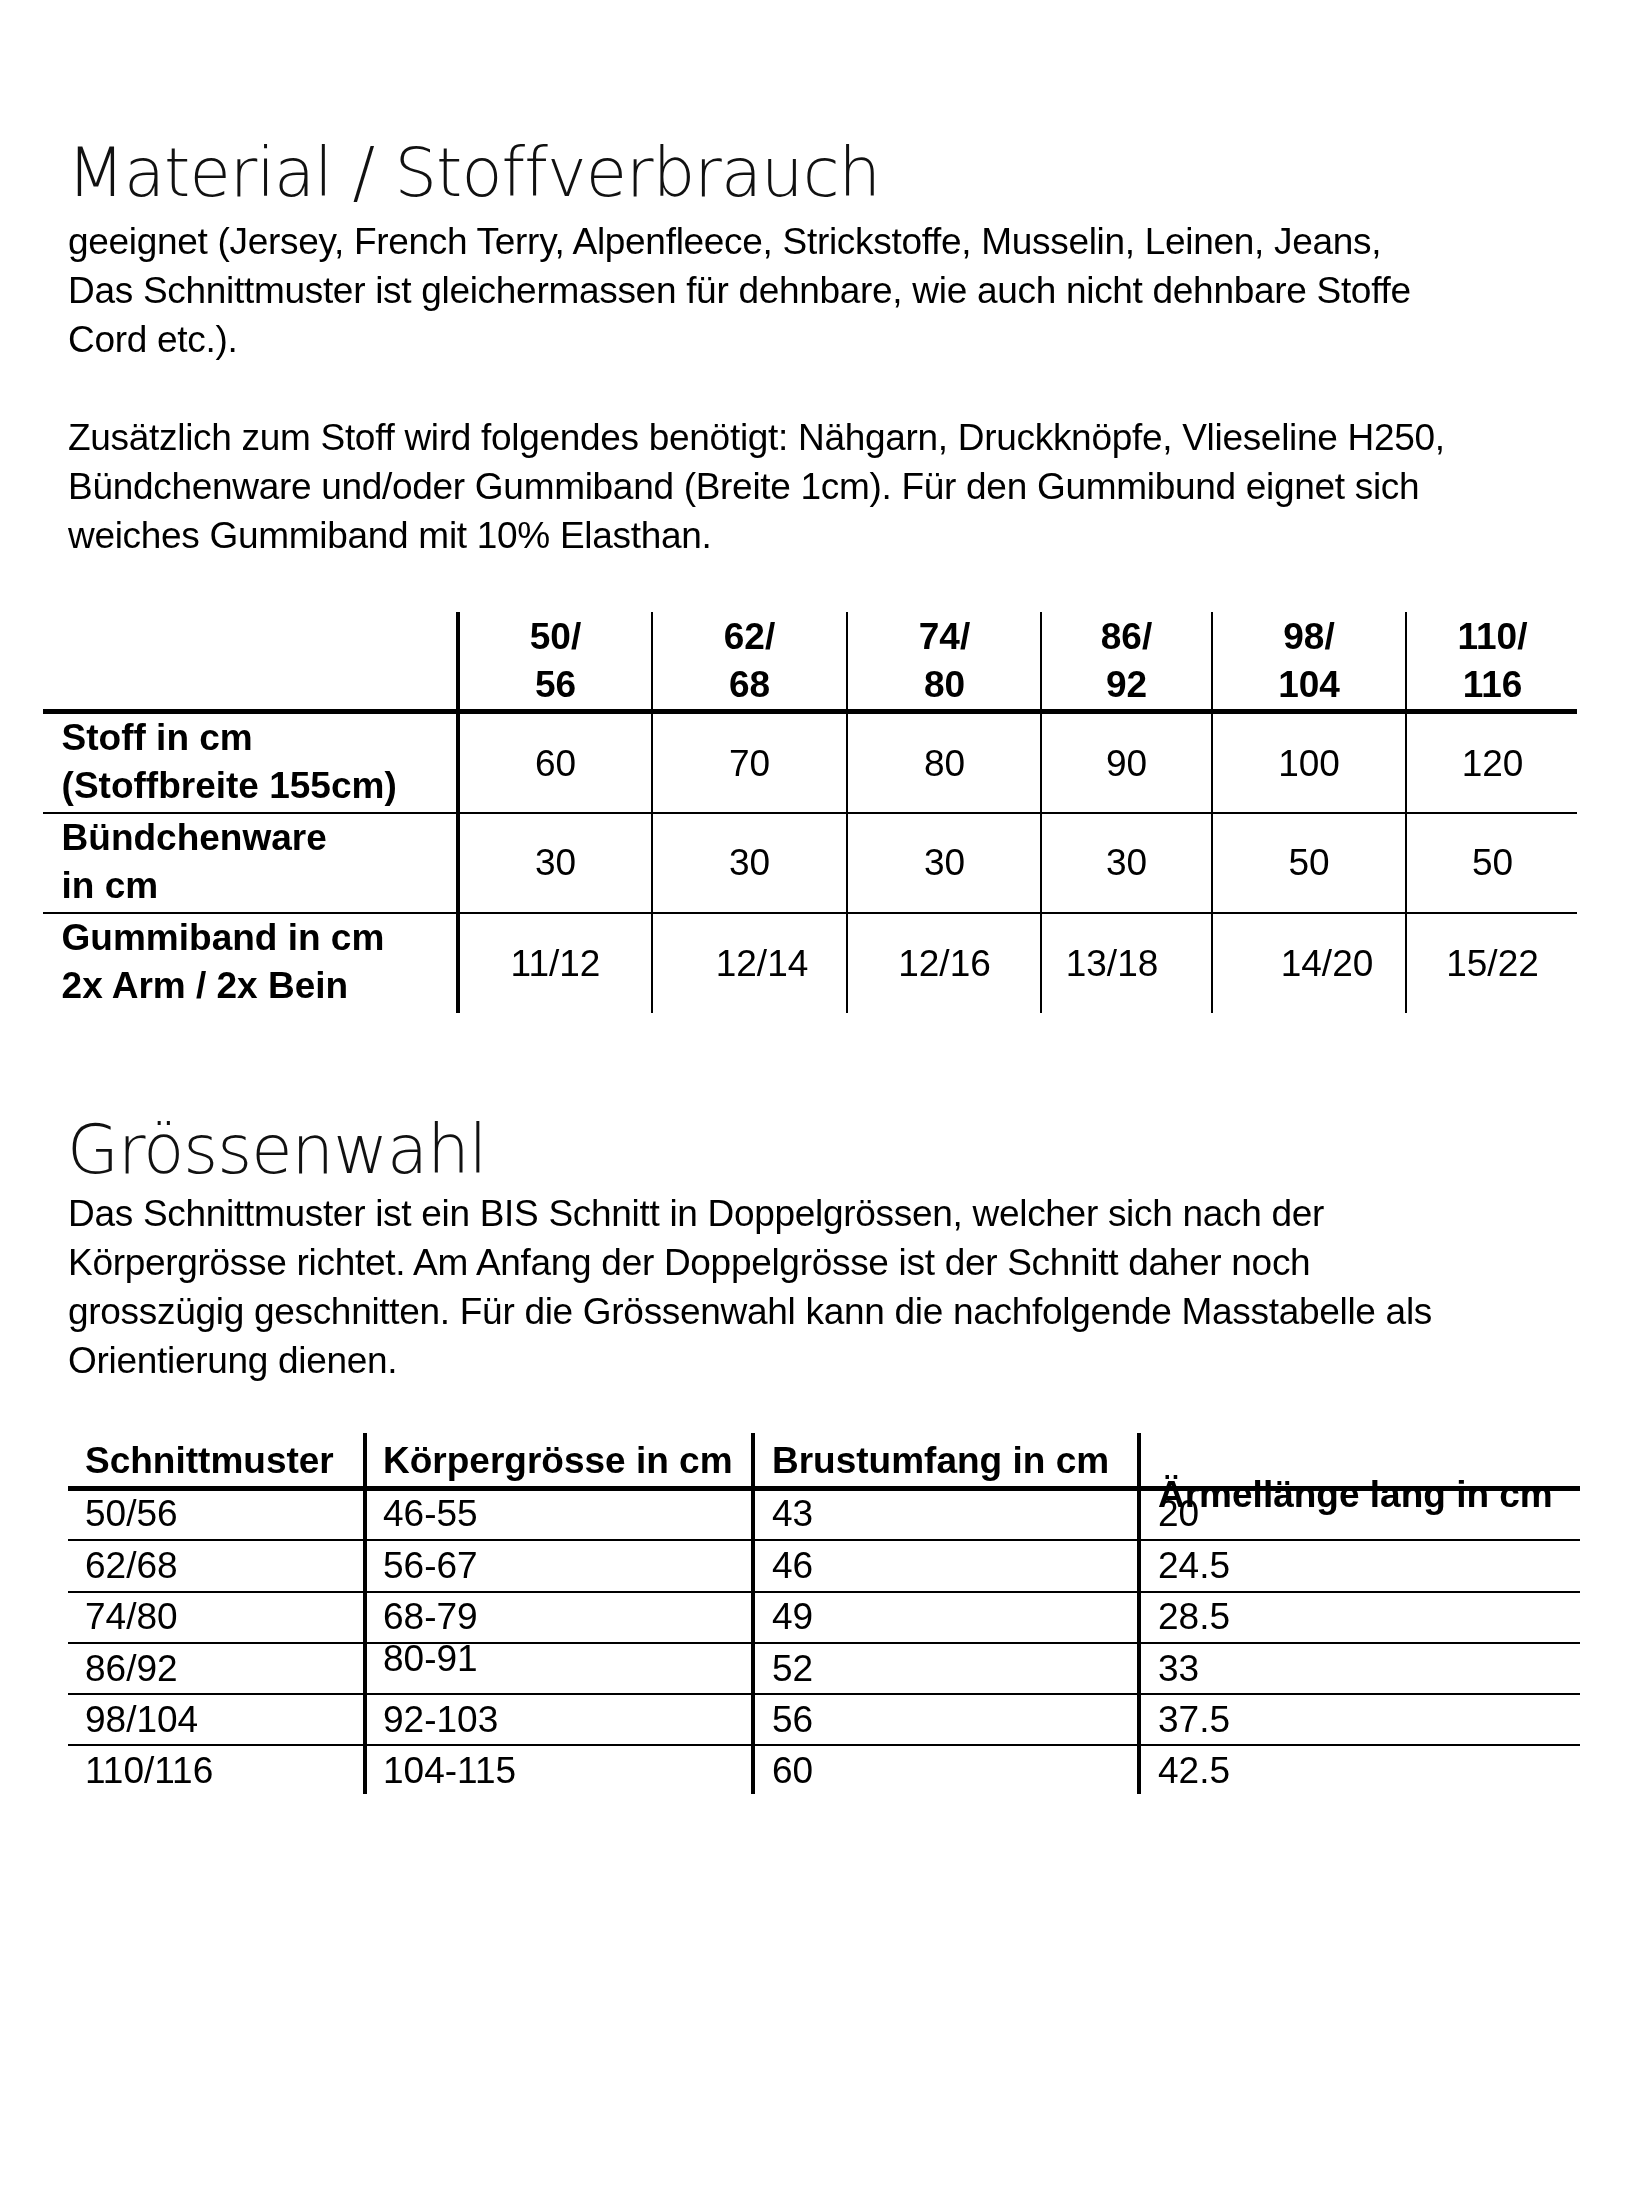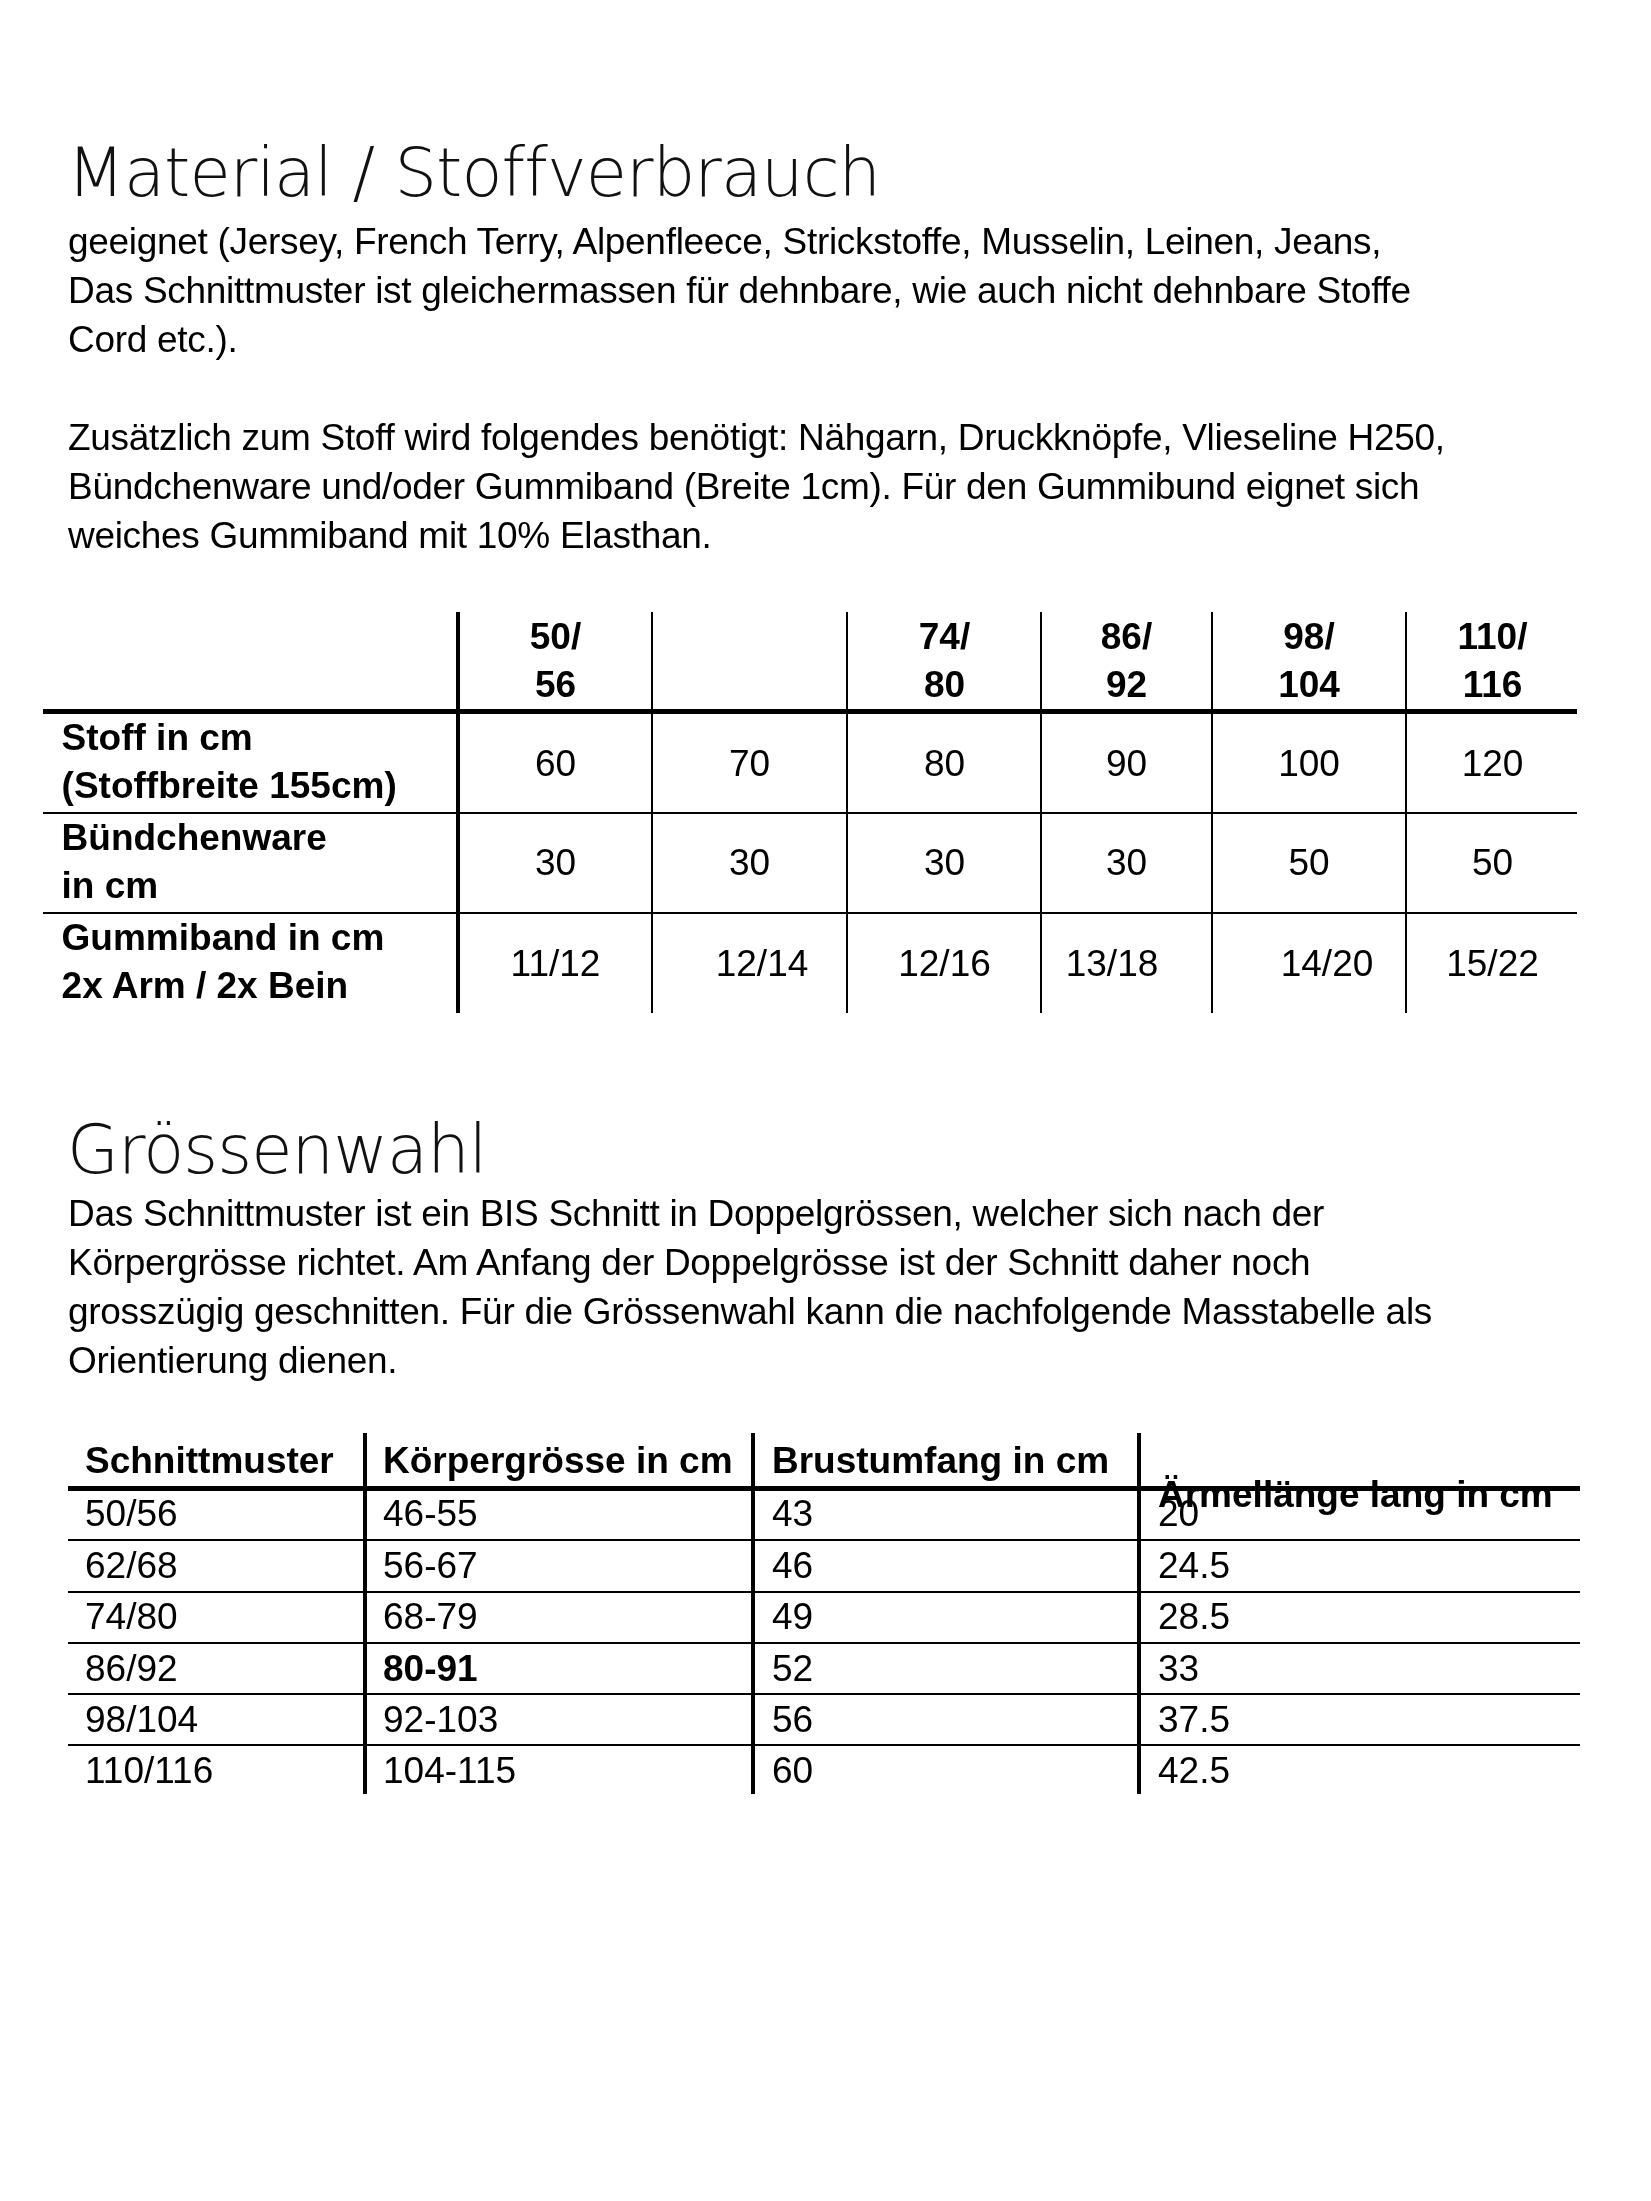--- a/index.html
+++ b/index.html
@@ -56,20 +56,24 @@
   <div class="vline thick" style="left:413px;"></div>
   <div class="vline" style="left:608px;"></div>
   <div class="vline" style="left:803px;"></div>
   <div class="vline" style="left:997px;"></div>
   <div class="vline" style="left:1168px;"></div>
   <div class="vline" style="left:1362px;"></div>
 
   <div class="cell hdr" style="left:417px;width:191px;top:0;height:97px;flex-direction:column;">
     <span>50/</span>
     <span>56</span>
+  </div>
+  <div class="cell hdr" style="left:610px;width:193px;top:0;height:97px;flex-direction:column;">
+    <span>62/</span>
+    <span>68</span>
   </div>
   <div class="cell hdr" style="left:805px;width:193px;top:0;height:97px;flex-direction:column;">
     <span>74/</span>
     <span>80</span>
   </div>
   <div class="cell hdr" style="left:999px;width:169px;top:0;height:97px;flex-direction:column;">
     <span>86/</span>
     <span>92</span>
   </div>
   <div class="cell hdr" style="left:1170px;width:192px;top:0;height:97px;flex-direction:column;">
@@ -150,21 +154,21 @@
   <div class="cell" style="left:298px;top:107px;">56-67</div>
   <div class="cell" style="left:687px;top:107px;">46</div>
   <div class="cell" style="left:1073px;top:107px;">24.5</div>
 
   <div class="cell" style="left:0;top:158px;">74/80</div>
   <div class="cell" style="left:298px;top:158px;">68-79</div>
   <div class="cell" style="left:687px;top:158px;">49</div>
   <div class="cell" style="left:1073px;top:158px;">28.5</div>
 
   <div class="cell" style="left:0;top:210px;">86/92</div>
-  <div class="cell" style="left:298px;top:210px;font-weight:bold;">80-91</div>
+  <div class="cell" style="left:298px;top:200px;">80-91</div>
   <div class="cell" style="left:687px;top:210px;">52</div>
   <div class="cell" style="left:1073px;top:210px;">33</div>
 
   <div class="cell" style="left:0;top:261px;">98/104</div>
   <div class="cell" style="left:298px;top:261px;">92-103</div>
   <div class="cell" style="left:687px;top:261px;">56</div>
   <div class="cell" style="left:1073px;top:261px;">37.5</div>
 
   <div class="cell" style="left:0;top:312px;">110/116</div>
   <div class="cell" style="left:298px;top:312px;">104-115</div>

